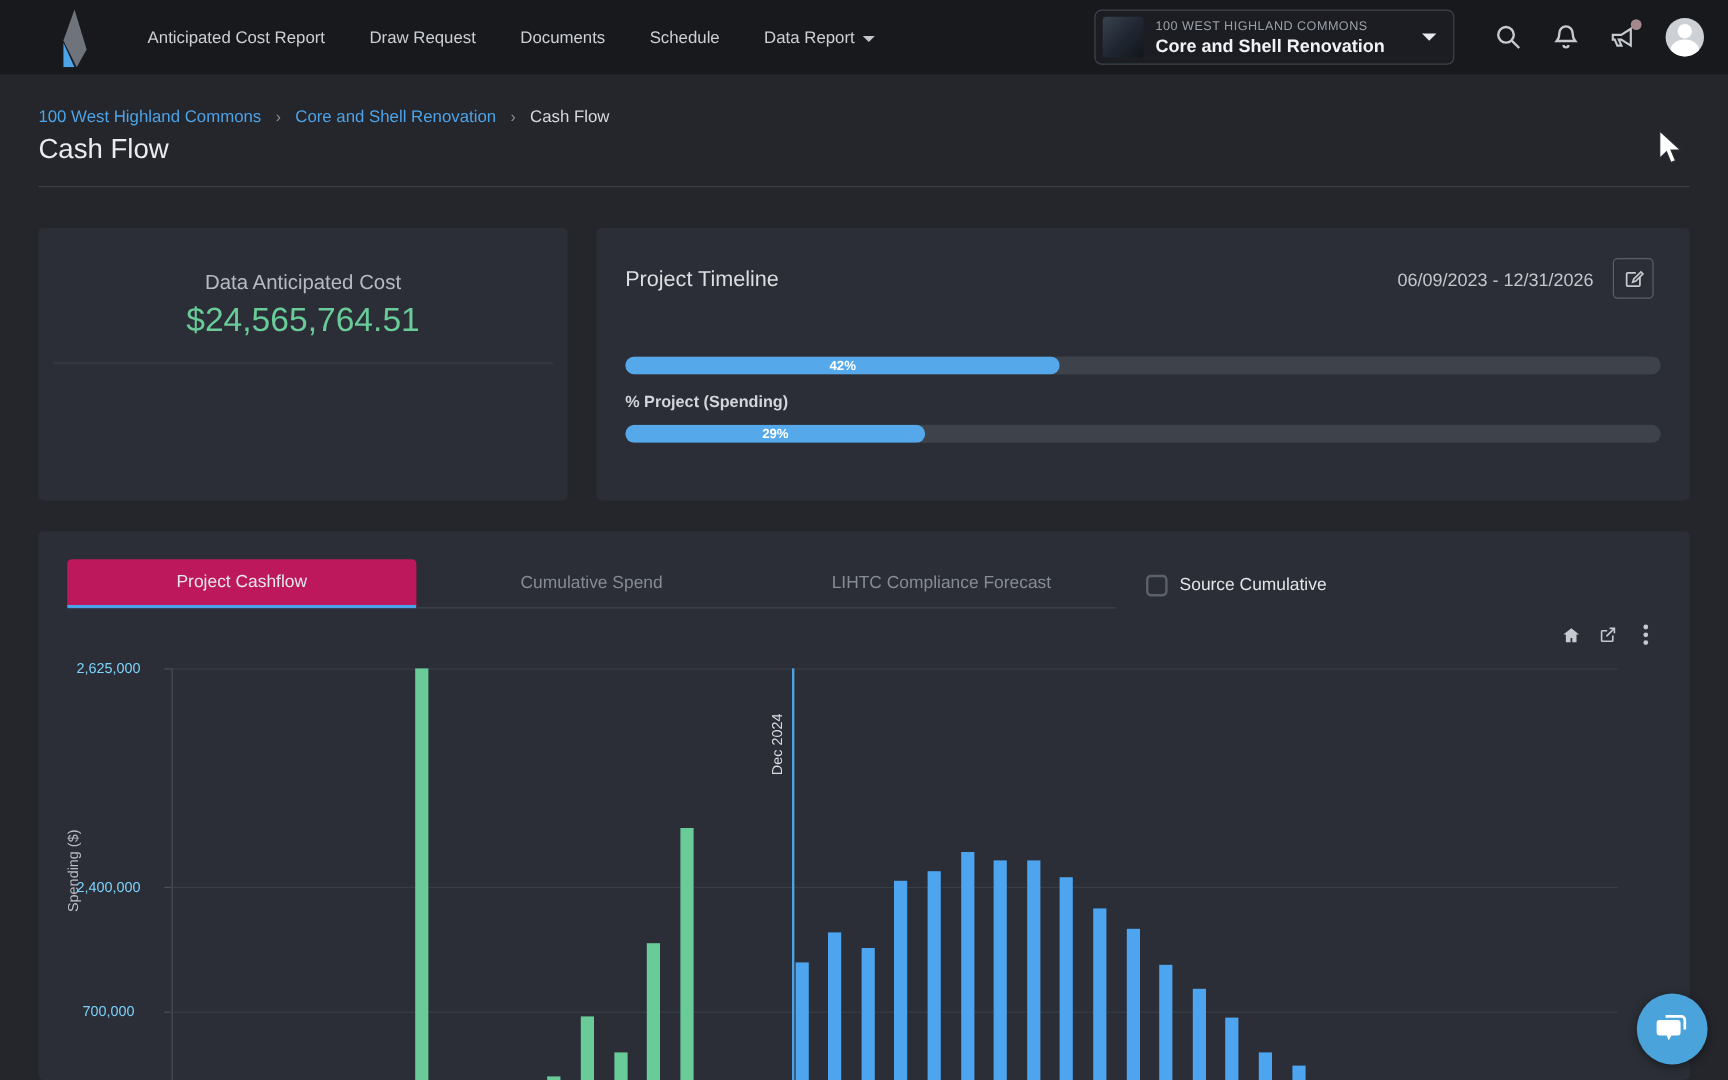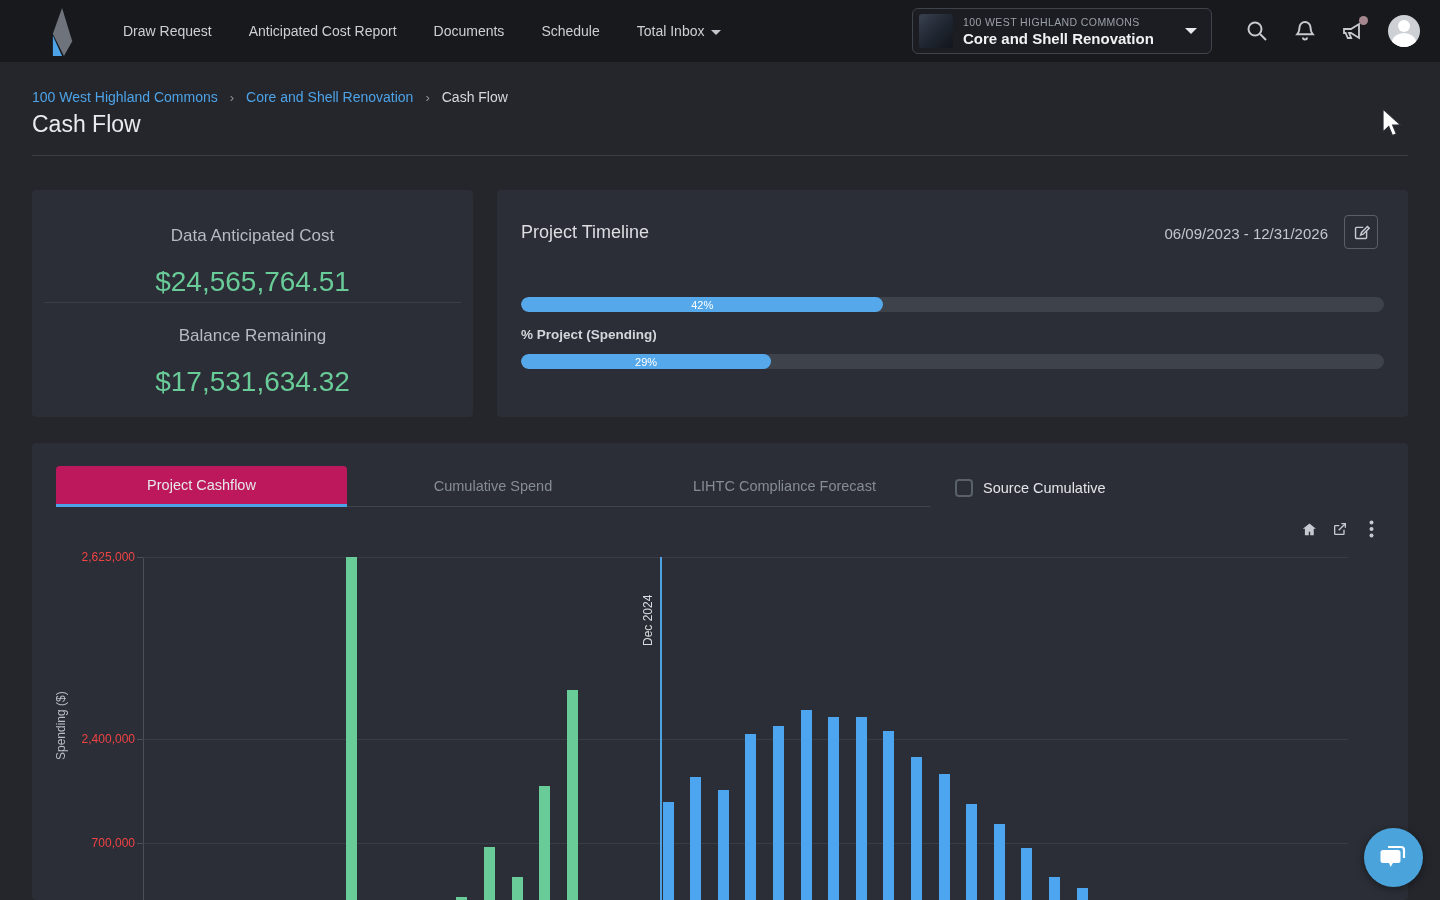--- a/index.html
+++ b/index.html
@@ -36,55 +36,55 @@
   .crumb-link { color:#4da3e8; cursor:pointer; }
   .crumb-sep { color:#8c9199; font-size:13px; }
   .crumb-current { color:#d6d9dd; }
   .page-title { position:absolute; left:32px; top:111px; font-size:23px; font-weight:500; color:#e9ebee; }
   .title-divider { position:absolute; left:32px; top:155px; width:1376px; height:1px; background:#3a3e47; }
 
   
   .card { position:absolute; background:#2b2e36; border-radius:4px; }
   .summary-card { left:32px; top:190px; width:441px; height:227px; text-align:center; }
   .sum-label { font-size:17px; color:#b6bac1; }
-  .sum-value { font-size:28px; color:#69cb98; margin-top:20px; }
+  .sum-value { font-size:28px; color:#69cb98; margin-top:5px; }
   .sum-block1 { padding-top:36px; }
   .sum-div { position:absolute; left:12px; right:12px; top:112px; height:1px; background:#3a3e47; }
   .sum-block2 { padding-top:28px; }
 
   .timeline-card { left:497px; top:190px; width:911px; height:227px; }
   .tl-title { position:absolute; left:24px; top:32px; font-size:18px; color:#dcdee2; }
   .tl-date { position:absolute; right:80px; top:35px; font-size:15px; color:#c3c7cc; }
   .tl-edit { position:absolute; right:30px; top:25px; width:34px; height:34px; border:1px solid #595f69; border-radius:4px;
              display:flex; align-items:center; justify-content:center; color:#c6cacf; cursor:pointer; background:transparent; }
   .tl-label { position:absolute; left:24px; font-size:13.5px; font-weight:700; color:#d3d6da; }
   .tl-track { position:absolute; left:24px; width:863px; height:15px; border-radius:8px; background:#3d424b; overflow:hidden; }
   .tl-fill { height:100%; border-radius:8px; background:#55a9eb; position:relative; }
   .tl-pct { position:absolute; left:0; right:0; top:0; bottom:0; display:flex; align-items:center; justify-content:center;
-            font-size:11px; font-weight:400; color:#ffffff; }
+            font-size:11px; font-weight:700; color:#ffffff; }
 
   
   .chart-card { left:32px; top:443px; width:1376px; height:457px; overflow:hidden; }
   .tab { position:absolute; top:23px; height:41px; display:flex; align-items:center; justify-content:center;
          font-size:14.5px; color:#868c95; cursor:pointer; border-bottom:1px solid #3f444d; }
   .tab.t1 { left:24px; width:291px; }
   .tab.t2 { left:315px; width:292px; }
   .tab.t3 { left:607px; width:291px; }
   .tab.active { background:#be185d; border-radius:4px 4px 0 0; color:#e6e8ea; border-bottom:3px solid #4da3e8; }
   .src-check { position:absolute; left:923px; top:36px; width:18px; height:18px; border:2px solid #5a616b; border-radius:4px;
                background:transparent; cursor:pointer; }
   .src-label { position:absolute; left:951px; top:37px; font-size:14.5px; color:#e3e5e8; }
   .chart-tools { position:absolute; right:28px; top:77px; display:flex; align-items:center; gap:13px; color:#aeb3ba; }
   .chart-tools .icon-btn { width:18px; height:18px; }
 
   .plot { position:absolute; left:0; top:0; width:1376px; height:457px; }
   .y-axis-line { position:absolute; left:111px; top:114px; width:1px; height:343px; background:#4a4f58; }
   .gridline { position:absolute; left:111px; width:1205px; height:1px; background:#383c45; }
   .tickdash { position:absolute; left:105px; width:6px; height:1px; background:#4a4f58; }
-  .ticklabel { position:absolute; left:14px; width:89px; text-align:right; font-size:12px; color:#ef4444; }
+  .ticklabel { position:absolute; left:14px; width:89px; text-align:center; font-size:12px; color:#7dd3fc; }
   .ylabel { position:absolute; left:22px; top:208px; height:150px; writing-mode:vertical-rl; transform:rotate(180deg);
             font-size:12px; color:#b9bdc3; text-align:center; }
   .marker-line { position:absolute; top:114px; width:2px; height:343px; background:#4fa2e2; }
   .marker-label { position:absolute; top:133px; height:70px; width:15px; writing-mode:vertical-rl; transform:rotate(180deg);
                   font-size:12px; color:#dadde0; white-space:nowrap; }
   .bar { position:absolute; }
 
   
   .chat-btn { position:absolute; left:1364px; top:828px; width:59px; height:59px; border-radius:50%; background:#4aa3da;
               display:flex; align-items:center; justify-content:center; cursor:pointer; box-shadow:0 2px 8px rgba(0,0,0,.4); }
@@ -95,33 +95,33 @@
 
 <div class="stage">
 
   <div class="nav">
     <svg class="logo" viewBox="0 0 36 52">
       <polygon points="17,0 28,36 19,52 7,28" fill="#6e737c"></polygon>
       <polygon points="7,30 17,52 7,52" fill="#4da3e8"></polygon>
     </svg>
     <div class="nav-items">
       <div class="nav-item">
+        <span>Anticipated Cost Report</span>
+      </div>
+      <div class="nav-item">
         <span>Draw Request</span>
       </div>
       <div class="nav-item">
-        <span>Anticipated Cost Report</span>
-      </div>
-      <div class="nav-item">
         <span>Documents</span>
       </div>
       <div class="nav-item">
         <span>Schedule</span>
       </div>
       <div class="nav-item">
-        <span>Total Inbox</span>
+        <span>Data Report</span>
         <span class="caret"></span>
       </div>
     </div>
 
     <div class="project-selector">
       <div class="proj-thumb"></div>
       <div class="proj-text">
         <div class="proj-name">100 WEST HIGHLAND COMMONS</div>
         <div class="proj-sub">Core and Shell Renovation</div>
       </div>
@@ -160,24 +160,20 @@
   </div>
   <div class="page-title">Cash Flow</div>
   <div class="title-divider"></div>
 
   <div class="card summary-card">
     <div class="sum-block1">
       <div class="sum-label">Data Anticipated Cost</div>
       <div class="sum-value">$24,565,764.51</div>
     </div>
     <div class="sum-div"></div>
-    <div class="sum-block2">
-      <div class="sum-label">Balance Remaining</div>
-      <div class="sum-value">$17,531,634.32</div>
-    </div>
   </div>
 
   <div class="card timeline-card">
     <div class="tl-title">Project Timeline</div>
     <div class="tl-date">06/09/2023 - 12/31/2026</div>
     <div class="tl-edit">
       <svg width="17" height="17" viewBox="0 0 20 20" fill="none" stroke="currentColor" stroke-width="1.7">
         <path d="M12 4H4a1 1 0 0 0-1 1v11a1 1 0 0 0 1 1h11a1 1 0 0 0 1-1V8"></path>
         <path d="M9 13l1-3 7-7 2 2-7 7-3 1z"></path>
       </svg>

